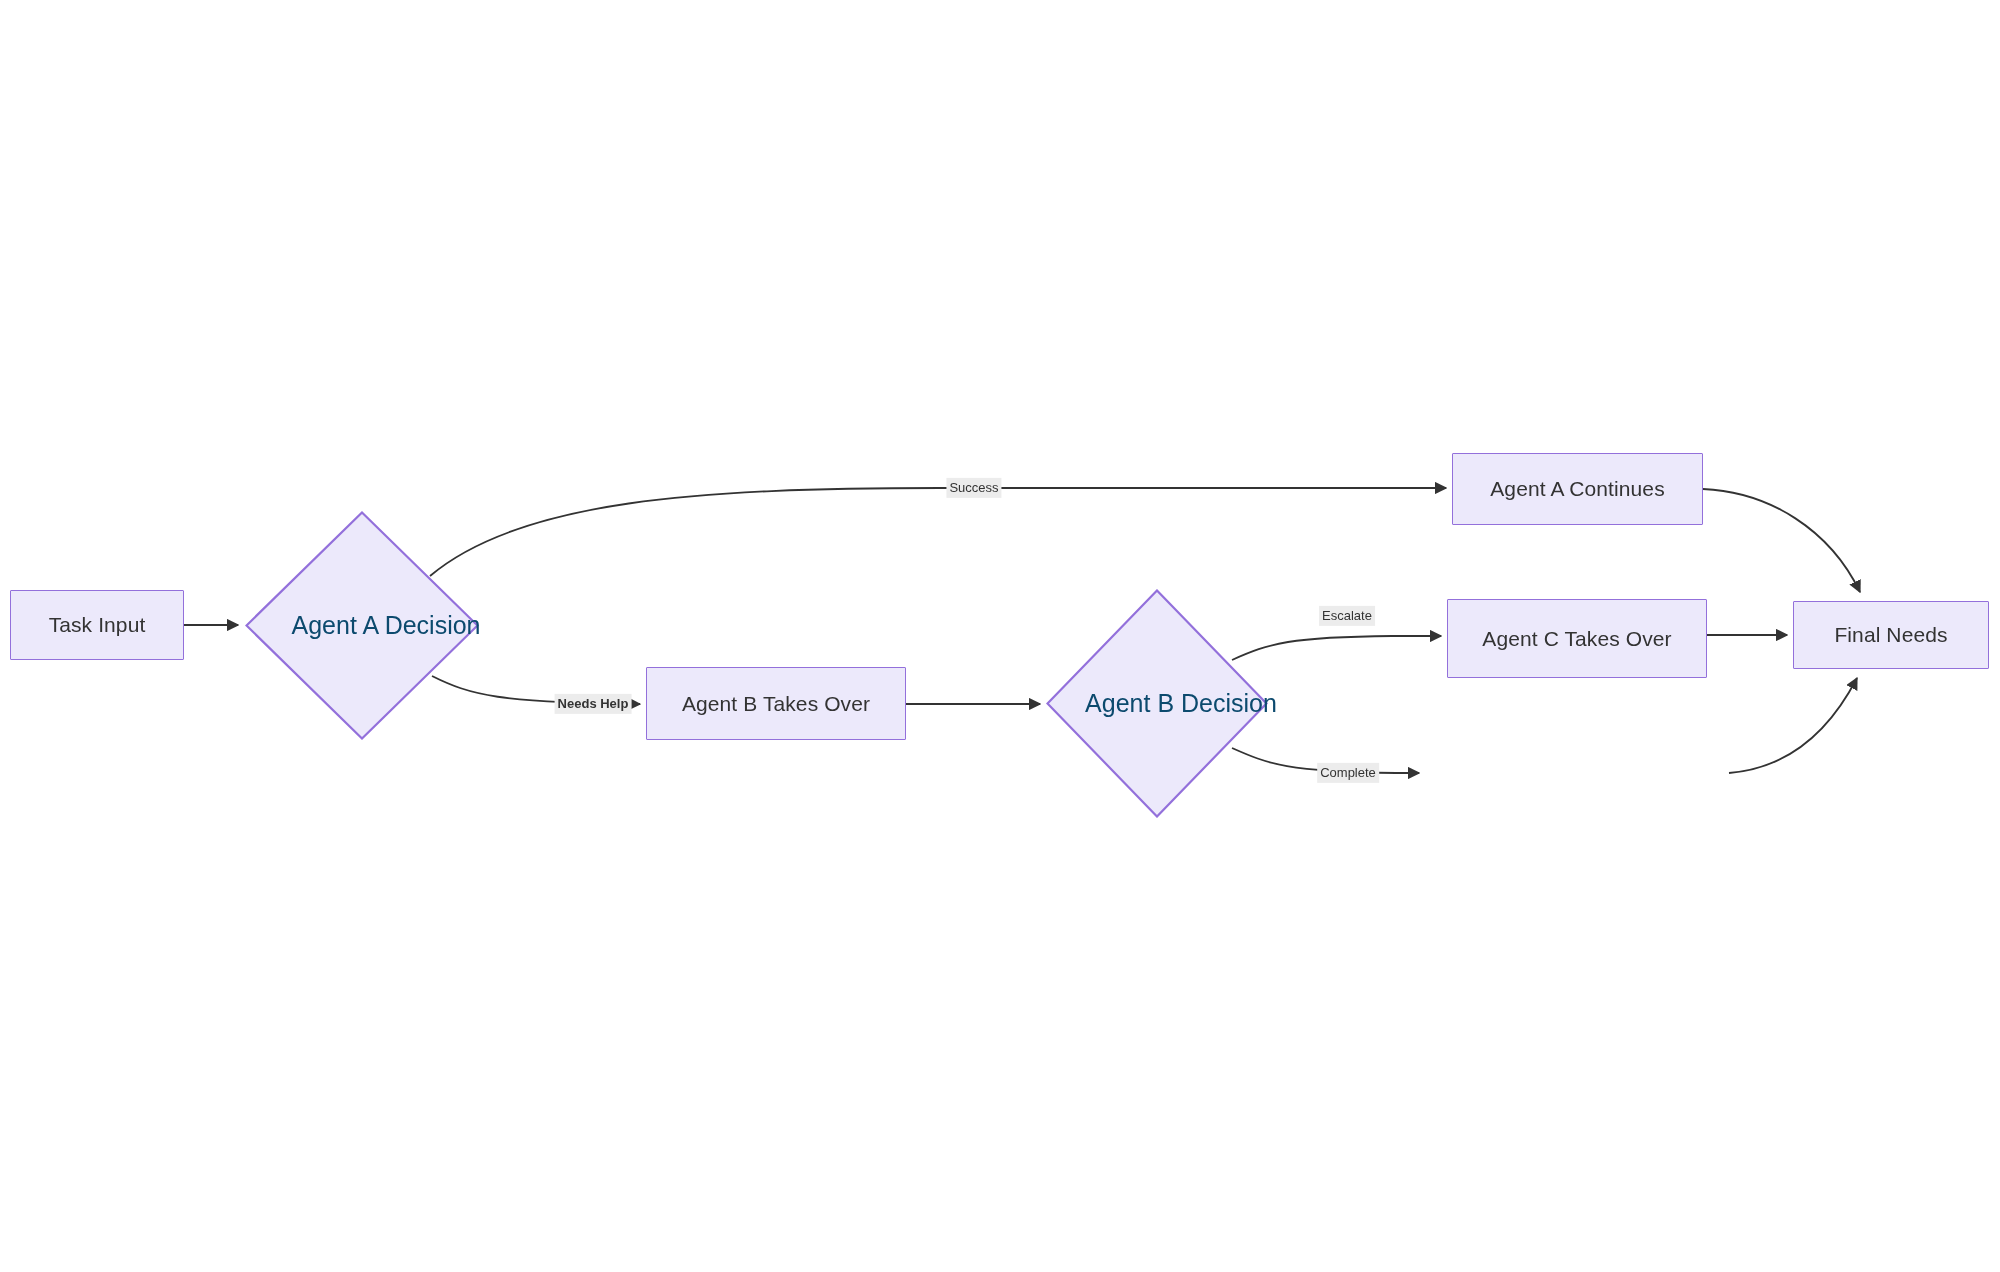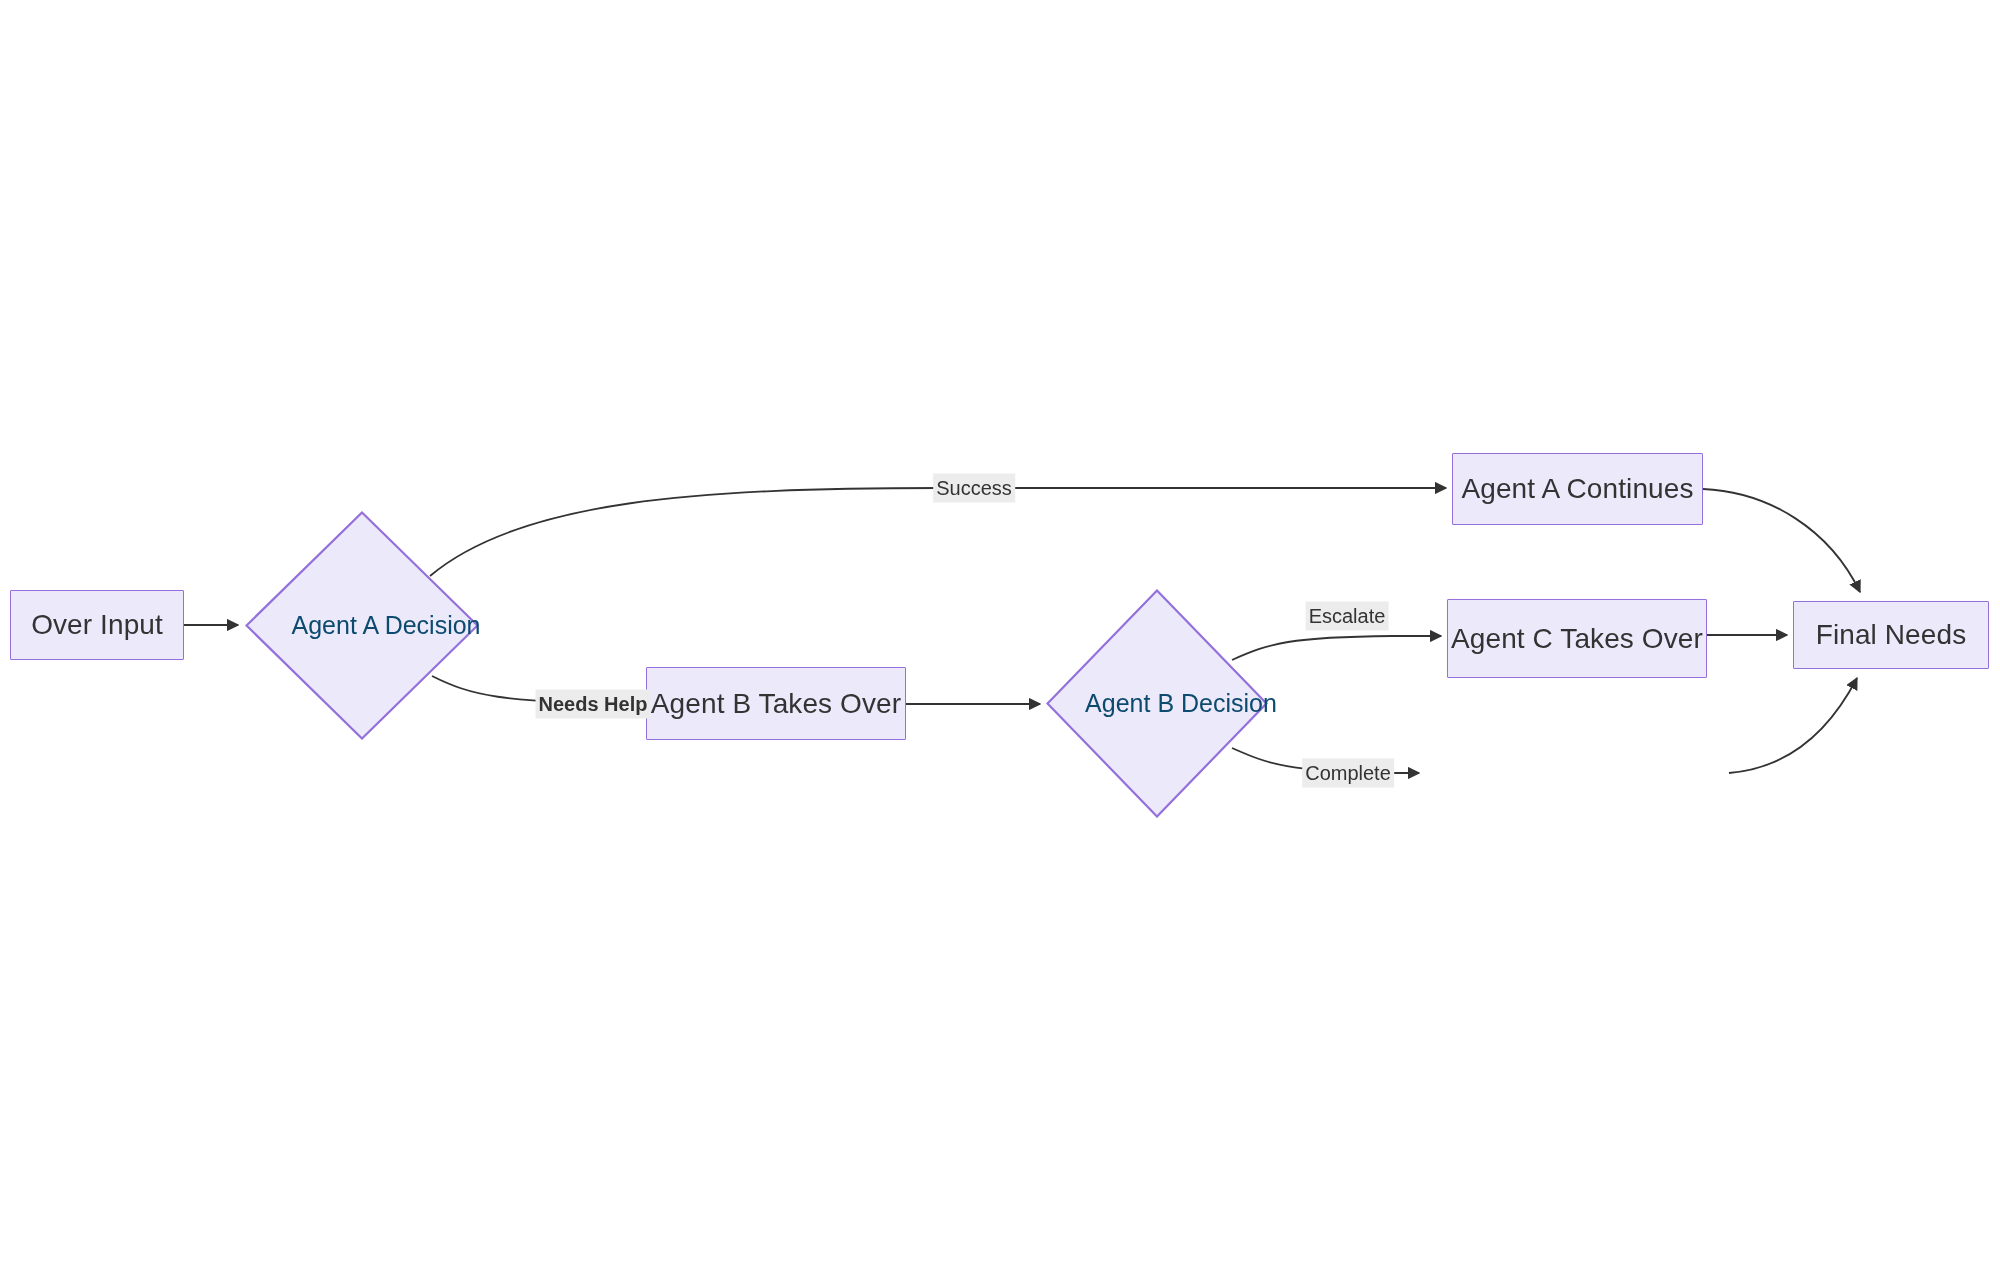--- a/index.html
+++ b/index.html
@@ -33,21 +33,21 @@
     align-items: center;
     justify-content: center;
   }
   .node-rect {
     background: #ece9fb;
     border: 1.6px solid #9370db;
     border-radius: 1px;
   }
   .node-label {
     color: #333333;
-    font-size: 28px;
+    font-size: 21px;
     line-height: 1.2;
     white-space: nowrap;
     letter-spacing: 0.1px;
   }
   .node-diamond {
     background: transparent;
     border: none;
   }
   .diamond-shape {
     position: absolute;
@@ -61,21 +61,21 @@
     z-index: 2;
     color: #0c4a6e;
     font-size: 25px;
     white-space: nowrap;
     margin-left: 48px;
   }
   .edge-label {
     position: absolute;
     background: #ececec;
     color: #333333;
-    font-size: 20px;
+    font-size: 13px;
     line-height: 1.25;
     padding: 2px 3px;
     white-space: nowrap;
     transform: translate(-50%, -50%);
   }
 </style>
 </head>
 <body>
 
 <div id="canvas">
@@ -100,21 +100,21 @@
     <path d="M 1232,748 C 1268,764 1288,772 1396,773 L 1419,773" fill="none" stroke="#333333" stroke-width="1.8" marker-end="url(#arrowhead)"></path>
 
     <path d="M 1703,489 C 1770,492 1830,530 1860,592" fill="none" stroke="#333333" stroke-width="1.8" marker-end="url(#arrowhead)"></path>
 
     <path d="M 1707,635 L 1787,635" fill="none" stroke="#333333" stroke-width="1.8" marker-end="url(#arrowhead)"></path>
 
     <path d="M 1729,773 C 1790,768 1830,730 1857,678" fill="none" stroke="#333333" stroke-width="1.8" marker-end="url(#arrowhead)"></path>
   </svg>
 
   <div class="node node-rect" style="left:10px; top:590px; width:174px; height:70px;">
-    <span class="node-label">Over Input</span>
+    <span class="node-label">Task Input</span>
   </div>
 
   <div class="node node-diamond" style="left:245px; top:511px; width:234px; height:229px;">
     <svg class="diamond-shape" viewBox="0 0 234 229" preserveAspectRatio="none">
       <polygon points="117,1.5 232.5,114.5 117,227.5 1.5,114.5" fill="#ece9fb" stroke="#9370db" stroke-width="2.2"></polygon>
     </svg>
     <span class="diamond-label">Agent A Decision</span>
   </div>
 
   <div class="node node-rect" style="left:646px; top:667px; width:260px; height:73px;">

